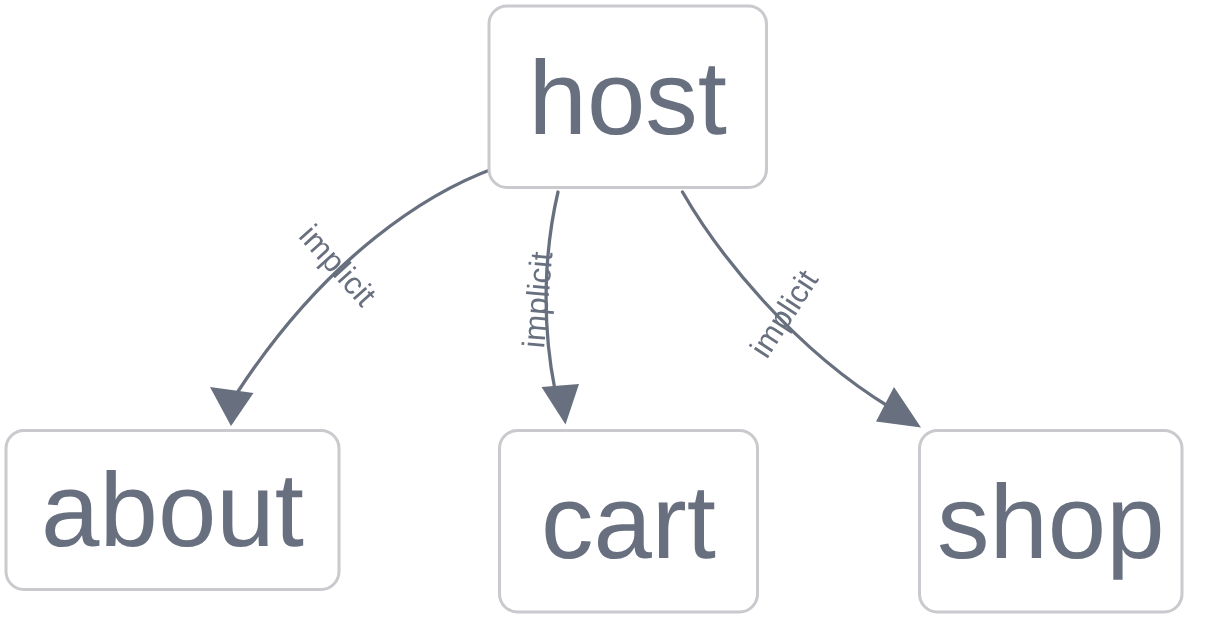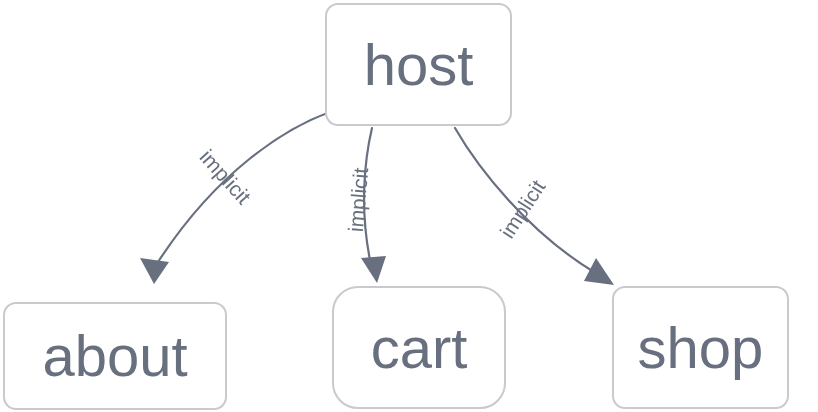--- a/index.html
+++ b/index.html
@@ -32,21 +32,21 @@
     border: 2px solid #c9c9ce;
     border-radius: 13px;
     display: flex;
     align-items: center;
     justify-content: center;
     z-index: 2;
   }
   .node-label {
     color: #68707f;
     font-family: "Liberation Sans", sans-serif;
-    font-size: 58px;
+    font-size: 70px;
     font-weight: 400;
     line-height: 1;
     letter-spacing: 0px;
     white-space: nowrap;
     user-select: none;
   }
   .edge-path {
     fill: none;
     stroke: #68707f;
     stroke-width: 2.2;
@@ -87,25 +87,25 @@
       <path class="edge-path" d="M 455,128 C 478,168 528,232 594,272"></path>
       <polygon class="arrow-head" points="614,285 584,281 596,258"></polygon>
       <text class="edge-label-text" x="524" y="210" text-anchor="middle" dominant-baseline="middle" transform="rotate(-57 524 210)">implicit</text>
     </g>
   </svg>
 
   <div class="node" style="left:325px; top:3px; width:187px; height:123px;">
     <span class="node-label">host</span>
   </div>
 
-  <div class="node" style="left:3px; top:286px; width:224px; height:108px;margin-top:16px;">
+  <div class="node" style="left:3px; top:286px; width:224px; height:108px;">
     <span class="node-label">about</span>
   </div>
 
-  <div class="node" style="left:332px; top:286px; width:174px; height:123px;border-radius:26px;">
+  <div class="node" style="left:332px; top:286px; width:174px; height:123px;">
     <span class="node-label">cart</span>
   </div>
 
   <div class="node" style="left:612px; top:286px; width:177px; height:123px;">
     <span class="node-label">shop</span>
   </div>
 
 </div>
 
 </body></html>

